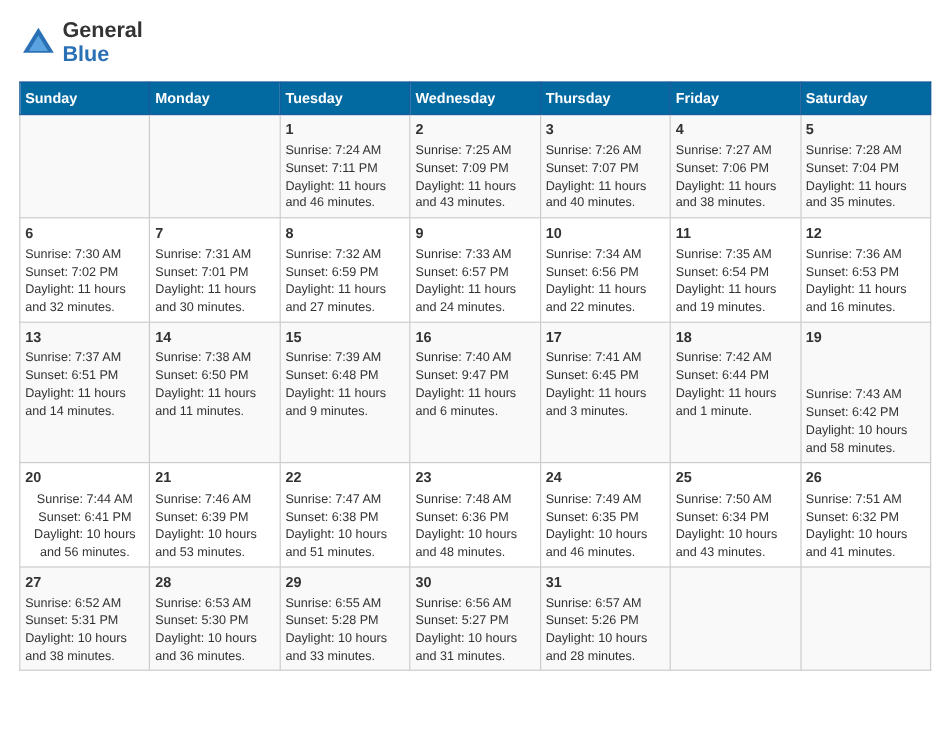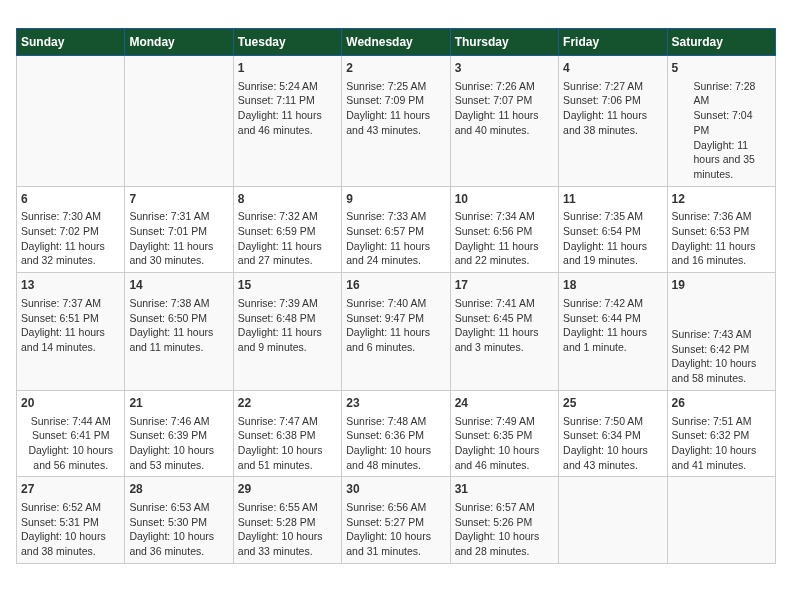--- a/index.html
+++ b/index.html
@@ -46,21 +46,21 @@
       font-size: 16px;
       font-weight: normal;
       color: #333;
     }
     table {
       width: 100%;
       border-collapse: collapse;
       font-size: 11px;
     }
     thead tr th {
-      background-color: #14532d;
+      background-color: #0369a1;
       color: #fff;
       padding: 6px 4px;
       text-align: left;
       font-size: 12px;
       font-weight: bold;
       border: 1px solid #1a5a99;
     }
     tbody tr td {
       vertical-align: top;
       padding: 4px 4px;
@@ -86,41 +86,51 @@
       color: #333;
     }
     td.empty {
       background-color: #f9f9f9;
     }
   </style>
 </head>
 <body>
 
 <div class="header">
+  <div class="logo">
+    <svg class="logo-icon" viewBox="0 0 40 40" xmlns="http://www.w3.org/2000/svg">
+      <polygon points="20,4 36,30 4,30" fill="#2970b5"></polygon>
+      <polygon points="20,12 30,28 10,28" fill="#5ba3e0"></polygon>
+    </svg>
+    <div class="logo-text">
+      <span>General</span>
+      <span style="color:#2970b5;">Blue</span>
+    </div>
+  </div>
 </div>
 
 <table>
   <thead>
     <tr id="header-row">
         <th>Sunday</th>
         <th>Monday</th>
         <th>Tuesday</th>
         <th>Wednesday</th>
         <th>Thursday</th>
         <th>Friday</th>
         <th>Saturday</th>
       </tr>
   </thead>
   <tbody id="calendar-body">
       <tr>
         <td class="empty"></td>
         <td class="empty"></td>
         <td>
           <span class="day-num">1</span>
-          <div class="cell-content" style="white-space: pre-line;">Sunrise: 5:24 AM
+          <div class="cell-content" style="white-space: pre-line;">Sunrise: 7:24 AM
 Sunset: 7:11 PM
 Daylight: 11 hours and 46 minutes.</div>
         </td>
         <td>
           <span class="day-num">2</span>
           <div class="cell-content" style="white-space: pre-line;">Sunrise: 7:25 AM
 Sunset: 7:09 PM
 Daylight: 11 hours and 43 minutes.</div>
         </td>
         <td>
@@ -130,21 +140,21 @@
 Daylight: 11 hours and 40 minutes.</div>
         </td>
         <td>
           <span class="day-num">4</span>
           <div class="cell-content" style="white-space: pre-line;">Sunrise: 7:27 AM
 Sunset: 7:06 PM
 Daylight: 11 hours and 38 minutes.</div>
         </td>
         <td>
           <span class="day-num">5</span>
-          <div class="cell-content" style="white-space: pre-line; margin-left: 22px;">Sunrise: 7:28 AM
+          <div class="cell-content" style="white-space: pre-line;">Sunrise: 7:28 AM
 Sunset: 7:04 PM
 Daylight: 11 hours and 35 minutes.</div>
         </td>
       </tr>
       <tr>
         <td>
           <span class="day-num">6</span>
           <div class="cell-content" style="white-space: pre-line;">Sunrise: 7:30 AM
 Sunset: 7:02 PM
 Daylight: 11 hours and 32 minutes.</div>

